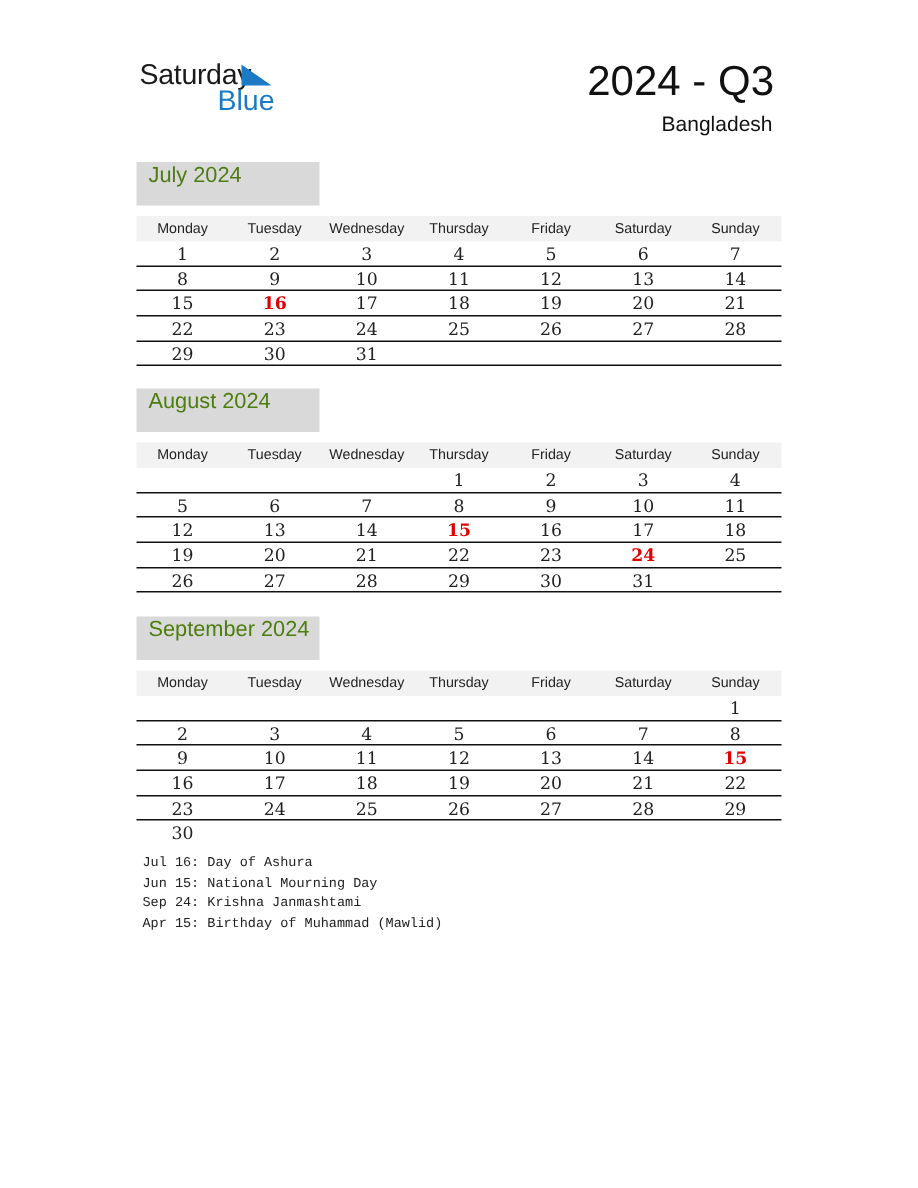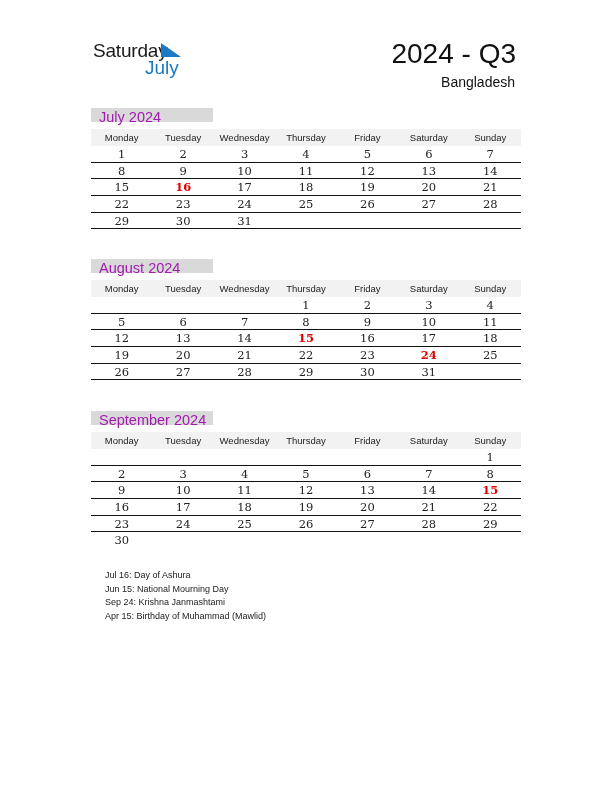--- a/index.html
+++ b/index.html
@@ -5,37 +5,37 @@
   html, body { margin: 0; padding: 0; background: #ffffff; }
   body { width: 612px; height: 792px; position: relative; overflow: hidden; }
   .logo { position: absolute; left: 93px; top: 40px; width: 100px; height: 40px; }
   .logo-general { position: absolute; left: 0; top: 0; font-family: "Liberation Sans", sans-serif; font-size: 19px; color: #1a1a1a; letter-spacing: -0.2px; }
   .logo-blue { position: absolute; left: 52px; top: 17px; font-family: "Liberation Sans", sans-serif; font-size: 19px; color: #1a7bc4; }
   .logo-tri { position: absolute; left: 68px; top: 3px; width: 0; height: 0; border-left: 0 solid transparent; border-bottom: 14px solid #1a7bc4; border-right: 20px solid transparent; }
   .title { position: absolute; right: 96px; top: 38px; font-family: "Liberation Sans", sans-serif; font-size: 28px; color: #111; white-space: nowrap; }
   .country { position: absolute; right: 97px; top: 74px; font-family: "Liberation Sans", sans-serif; font-size: 14px; color: #111; white-space: nowrap; }
 
   .month { position: absolute; left: 91px; width: 430px; }
-  .month-label { width: 122px; height: 14px; background: #d9d9d9; font-family: "Liberation Sans", sans-serif; font-size: 14.5px; line-height: 18px; color: #a21caf; padding-left: 8px; box-sizing: border-box; }
+  .month-label { width: 122px; height: 29px; background: #d9d9d9; font-family: "Liberation Sans", sans-serif; font-size: 14.5px; line-height: 18px; color: #4d7c0f; padding-left: 8px; box-sizing: border-box; }
   .weekday-row { display: flex; margin-top: 7px; height: 17px; background: #f2f2f2; }
   .weekday { flex: 1; text-align: center; font-family: "Liberation Sans", sans-serif; font-size: 9.5px; line-height: 17px; color: #222; }
   .week-row { display: flex; height: 16.7px; border-bottom: 1.4px solid #111; box-sizing: border-box; }
   .week-row.last-open { border-bottom: none; }
   .day { flex: 1; text-align: center; font-family: "DejaVu Serif", "Liberation Serif", serif; font-size: 11.5px; line-height: 16px; color: #222; }
   .day.holiday { color: #e00000; font-weight: bold; }
 
-  .notes { position: absolute; left: 105px; top: 569px; font-family: Liberation Sans, sans-serif; font-size: 9px; line-height: 13.6px; color: #222; }
+  .notes { position: absolute; left: 95px; top: 569px; font-family: Liberation Mono, monospace; font-size: 9px; line-height: 13.6px; color: #222; }
 </style>
 </head>
 <body>
 
 <div class="logo">
   <span class="logo-general">Saturday</span>
   <span class="logo-tri"></span>
-  <span class="logo-blue">July</span>
+  <span class="logo-blue">Blue</span>
 </div>
 
 <div class="title">2024 - Q3</div>
 <div class="country">Bangladesh</div>
 
 <div class="month" id="month-0" style="top:108px">
     <div class="month-label">July 2024</div>
     <div class="weekday-row">
       <div class="weekday">Monday</div>
       <div class="weekday">Tuesday</div>

